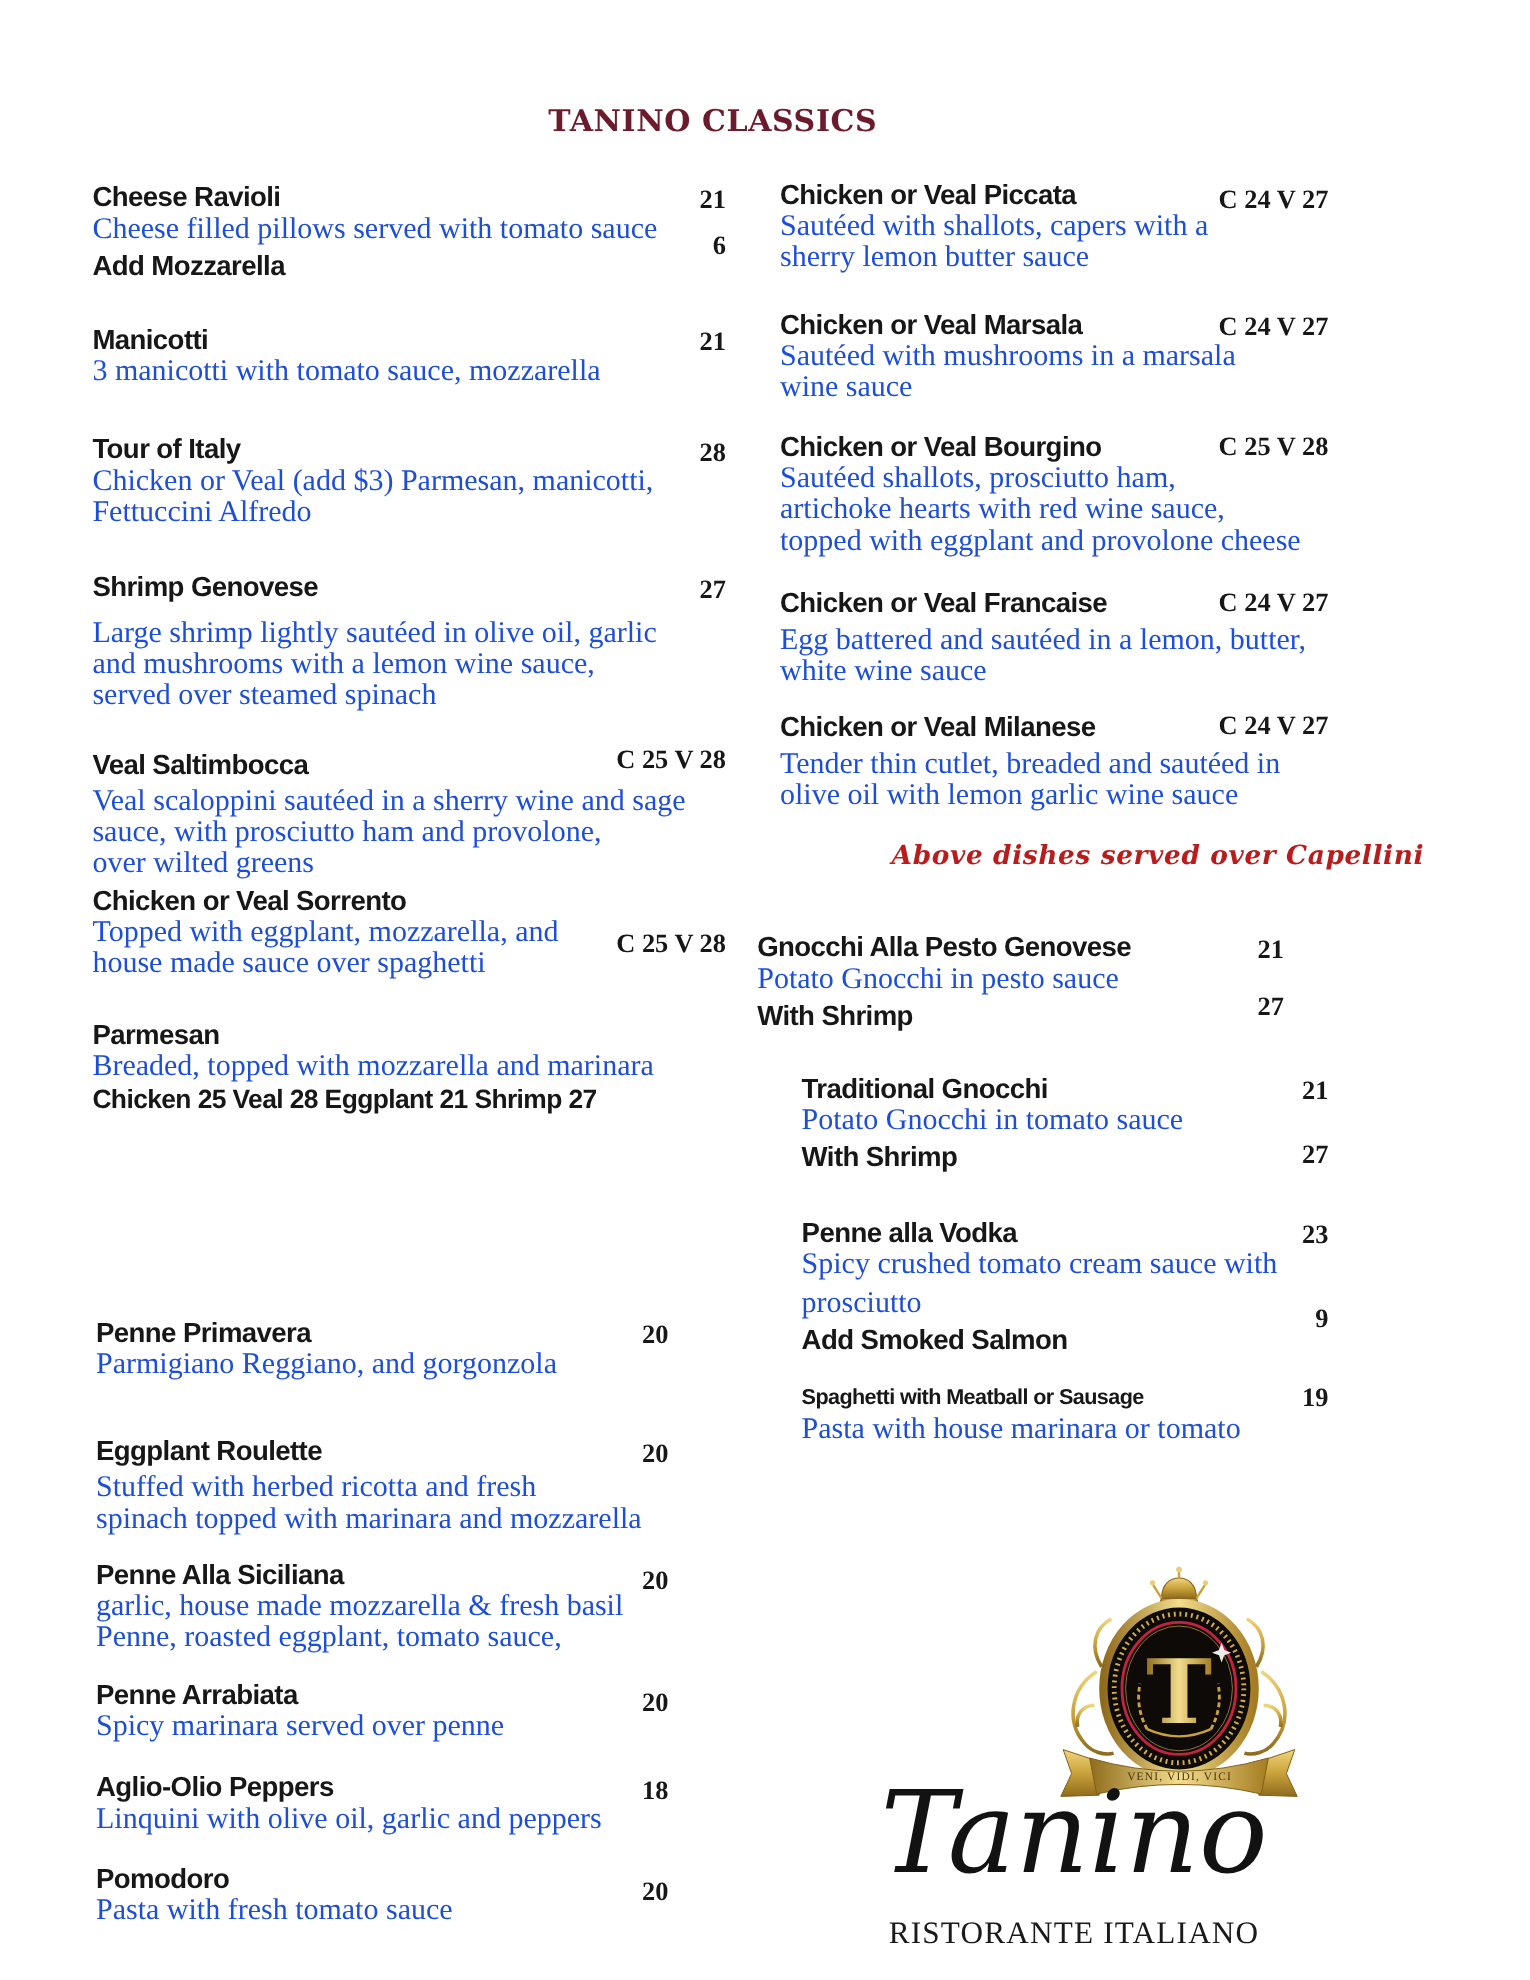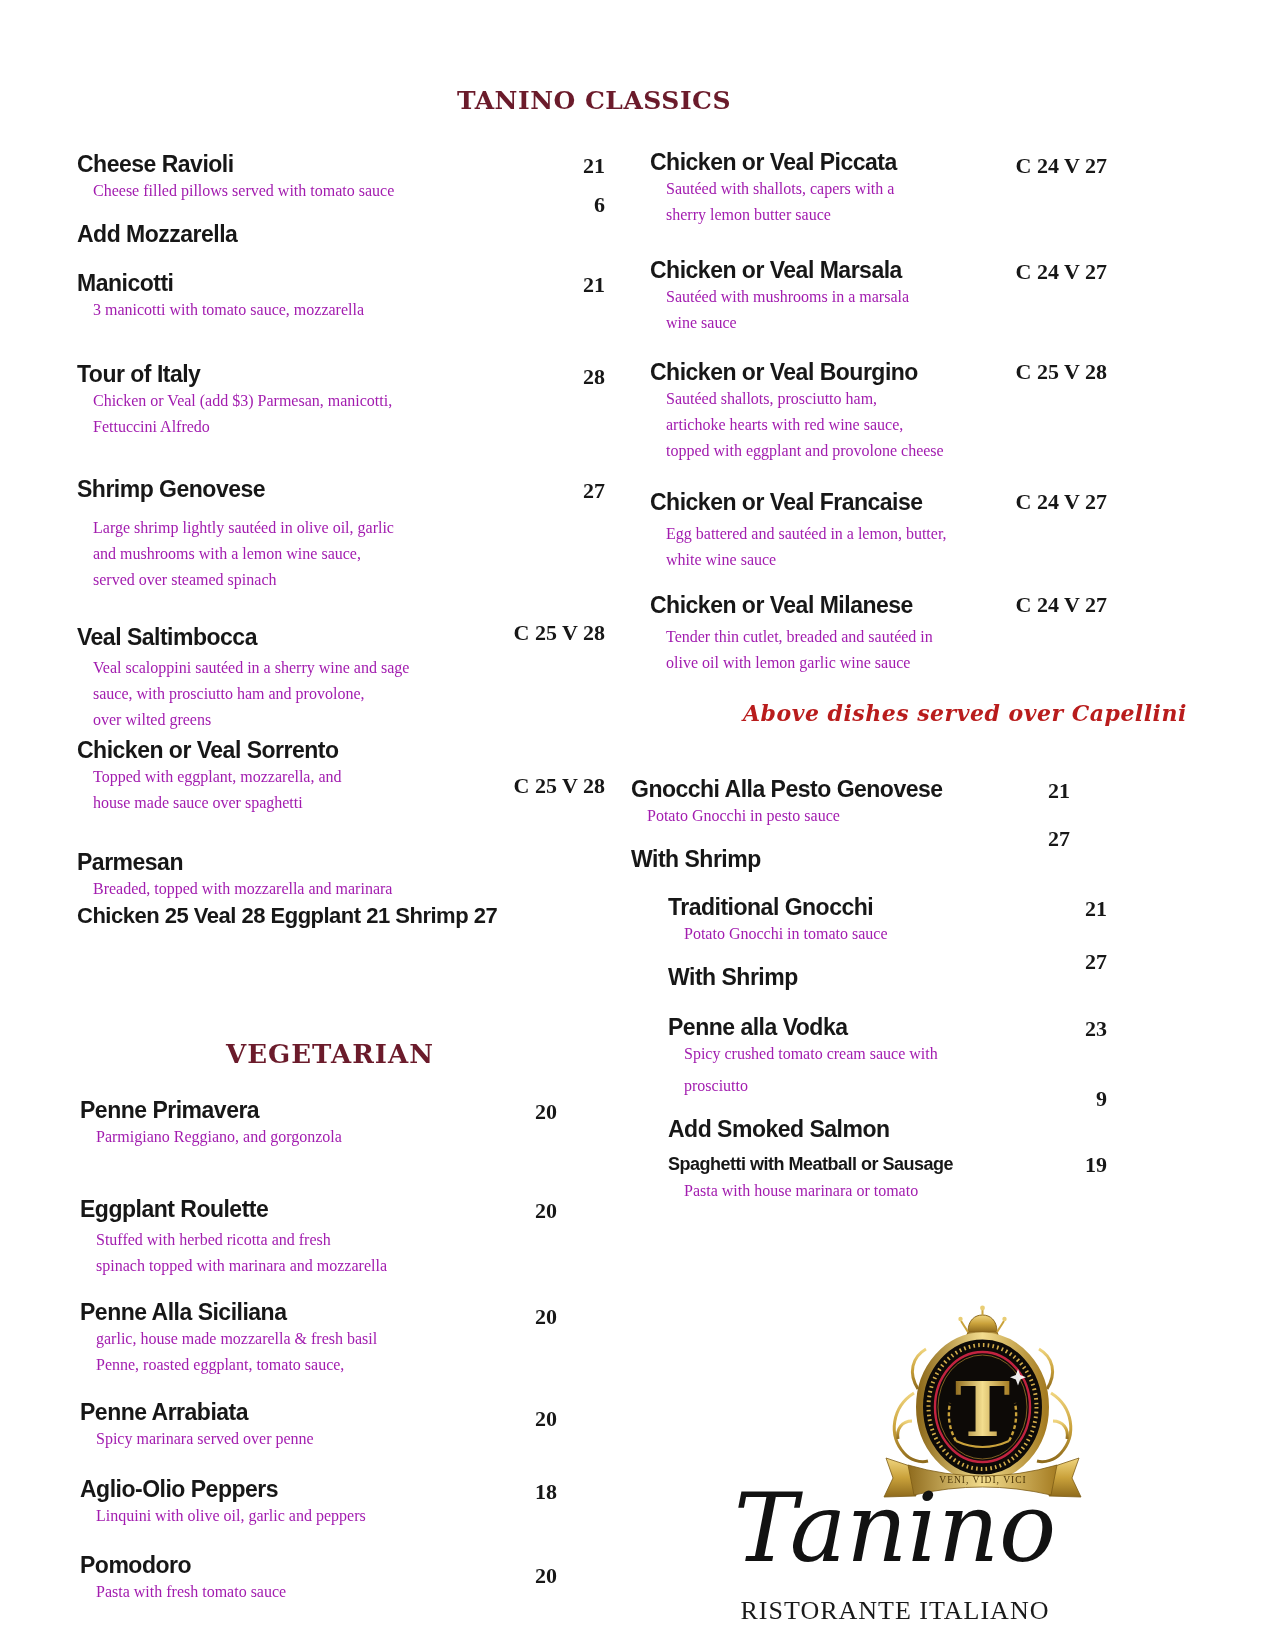--- a/index.html
+++ b/index.html
@@ -6,23 +6,23 @@
   .page{position:relative;width:1275px;height:1650px;background:#ffffff;overflow:hidden;
         font-family:"Liberation Serif",serif;color:#1b1b1b;}
   .title{position:absolute;left:0;top:86px;width:1188px;text-align:center;
          font-family:"DejaVu Serif",serif;font-weight:bold;font-size:25px;
          letter-spacing:.5px;color:#6b1b2b;}
   .sec-head{position:absolute;text-align:center;font-family:"DejaVu Serif",serif;
          font-weight:bold;font-size:26px;letter-spacing:1px;color:#6b1b2b;}
   .it{position:absolute;}
   .nm{font-family:"Liberation Sans",sans-serif;font-weight:bold;font-size:23px;
       line-height:27px;letter-spacing:-0.5px;color:#171717;}
-  .ds{font-size:16px;line-height:26px;color:#a21caf;margin-left:16px;}
+  .ds{font-size:25px;line-height:26px;color:#1d4ed8;}
   .ds div{min-height:26px;}
-  .ad{margin-top:17px;}
+  .ad{margin-top:4px;}
   .pr{position:absolute;right:0;font-family:"Liberation Serif",serif;font-weight:bold;
       font-size:22px;line-height:26px;color:#171717;white-space:nowrap;}
   .note{position:absolute;left:743px;top:700px;white-space:nowrap;
         font-family:"DejaVu Serif",serif;font-style:italic;font-weight:bold;
         font-size:22px;letter-spacing:.5px;color:#b91c1c;}
   .opt{margin-top:0;}
   .logo-script{position:absolute;left:700px;top:1478px;width:390px;text-align:center;
         font-family:"DejaVu Serif",serif;font-style:italic;font-size:95px;
         line-height:100px;color:#121212;}
   .logo-sub{position:absolute;left:700px;top:1596px;width:390px;text-align:center;
@@ -93,21 +93,20 @@
   </div>
 
   <div class="it" style="left:77px;top:849px;width:528px">
     <div class="nm">Parmesan</div>
     <div class="ds">
       <div>Breaded, topped with mozzarella and marinara</div>
     </div>
     <div class="nm opt" style="font-size:22px">Chicken 25 Veal 28 Eggplant 21 Shrimp 27</div>
   </div>
 
-  <div class="sec-head" style="left:77px;top:1039px;width:506px">VEGETARIAN</div>
 
   <div class="it" style="left:80px;top:1097px;width:477px">
     <div class="nm">Penne Primavera</div>
     <div class="ds">
       <div>Parmigiano Reggiano, and gorgonzola</div>
     </div>
     <span class="pr" style="top:2px">20</span>
   </div>
 
   <div class="it" style="left:80px;top:1196px;width:477px">

